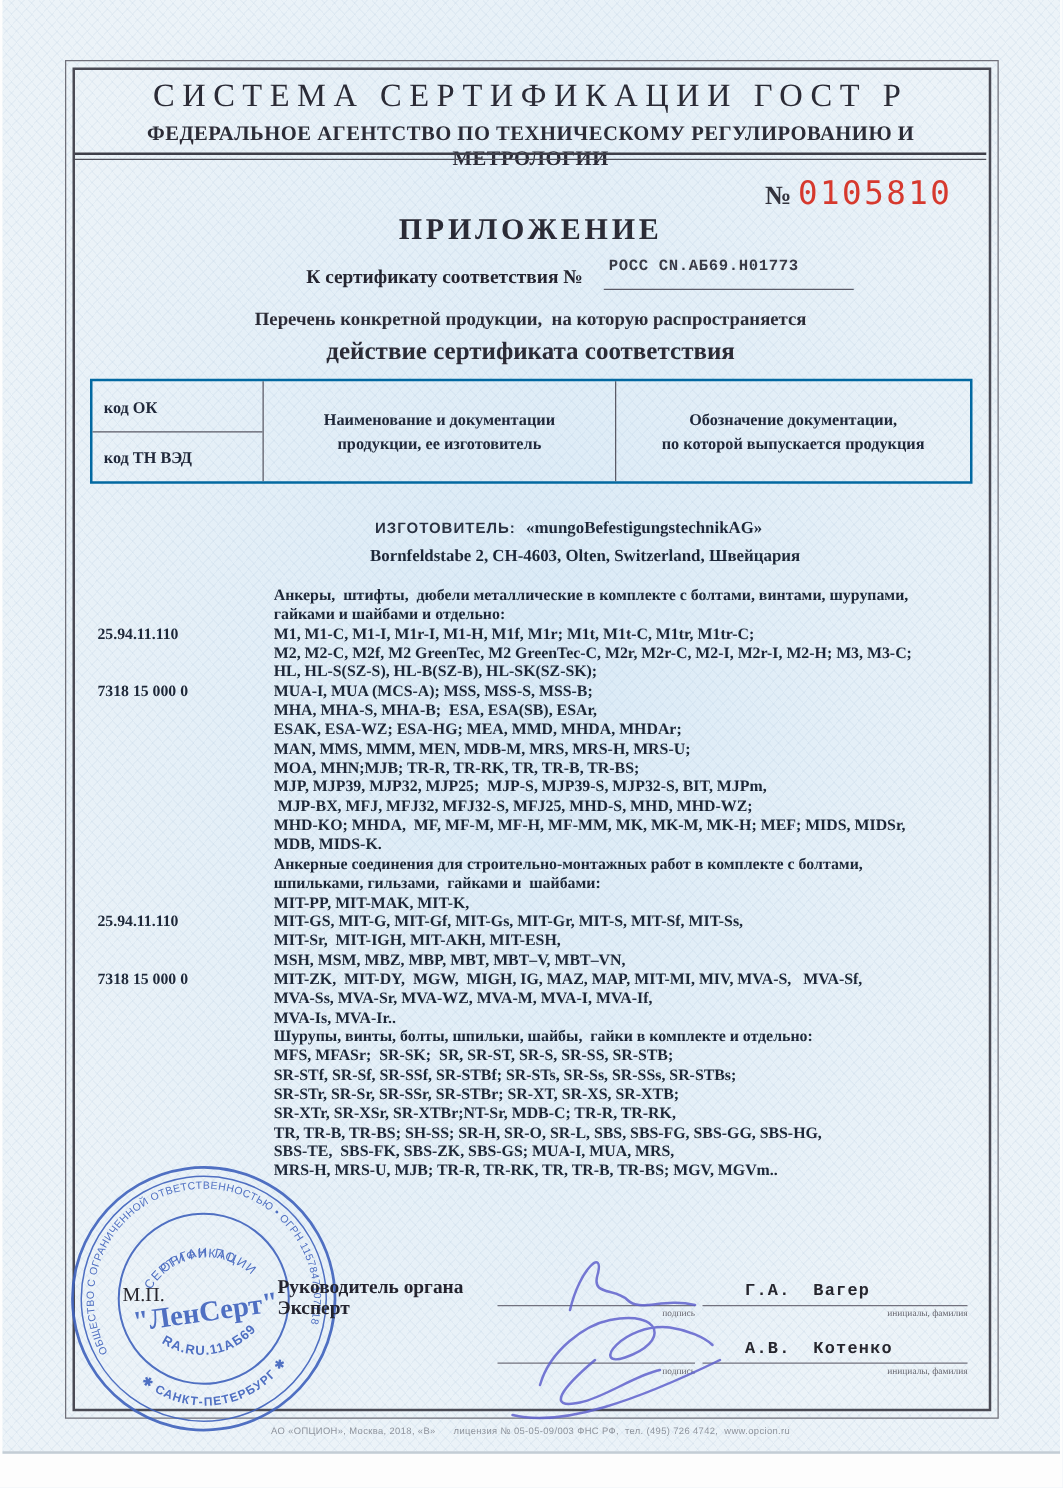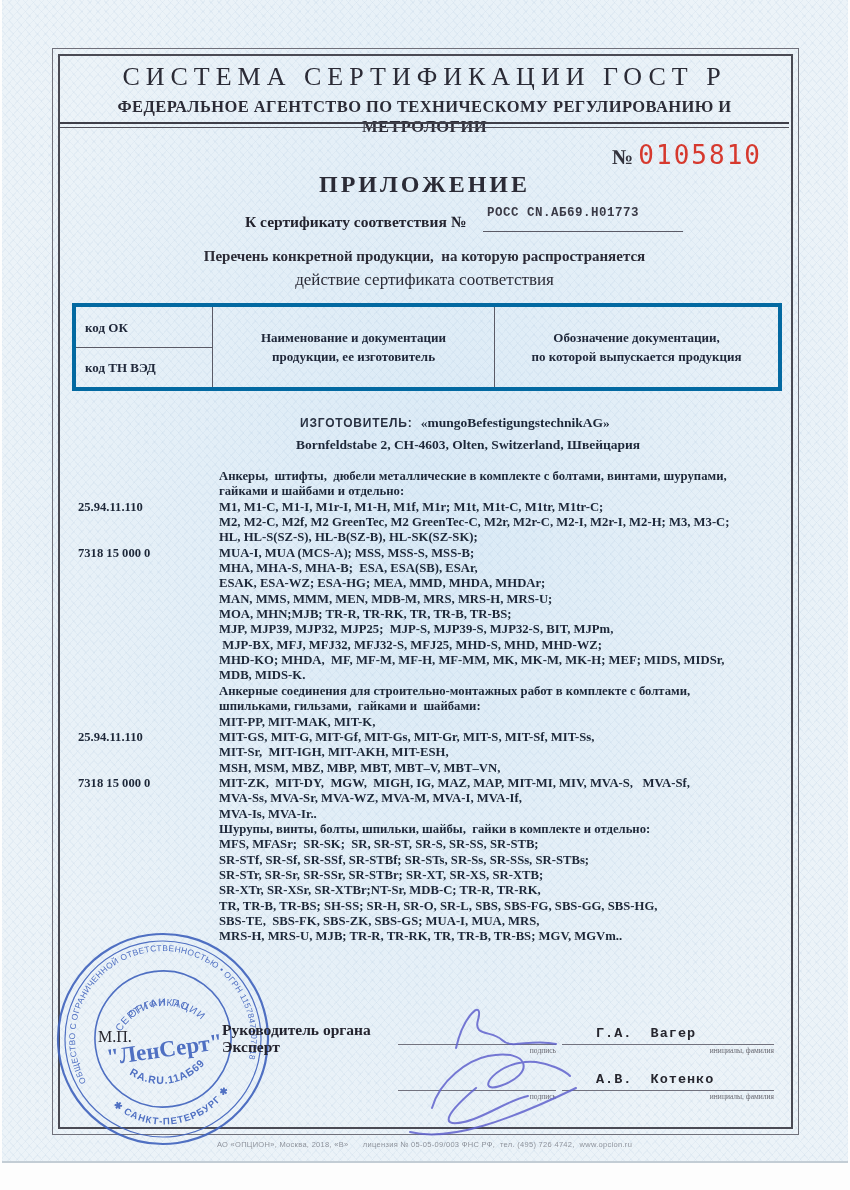--- a/index.html
+++ b/index.html
@@ -21,22 +21,22 @@
   .title2{top:97px;font-size:16.5px;font-weight:bold;letter-spacing:.4px;}
   .doc-num{position:absolute;left:612px;top:140px;white-space:pre;}
   .num-label{font-size:21px;color:#33333d;font-weight:bold;}
   .num-value{font-family:"DejaVu Sans Mono",monospace;font-size:26px;color:#d6392e;letter-spacing:2px;}
   .doc-title{top:171px;font-size:24px;font-weight:bold;letter-spacing:3px;}
   .cert-ref-label{position:absolute;left:245px;top:213px;font-size:15.5px;font-weight:bold;color:#23232e;}
   .cert-ref-value{position:absolute;left:487px;top:206px;font-family:"Liberation Mono",monospace;
      font-size:12.5px;font-weight:bold;color:#3a3a46;letter-spacing:.5px;white-space:pre;}
   .cert-ref-line{position:absolute;left:483px;top:231px;width:200px;border-top:1px solid #5a5a66;}
   .subtitle1{top:248px;font-size:15px;font-weight:bold;white-space:pre;}
-  .subtitle2{top:270px;font-size:17px;font-weight:normal;}
-  .ptable{position:absolute;left:72px;top:303px;width:702px;height:80px;border:4px solid #0369a1;}
+  .subtitle2{top:270px;font-size:20px;font-weight:bold;}
+  .ptable{position:absolute;left:72px;top:303px;width:702px;height:80px;border:2px solid #0369a1;}
   .pt-div1{position:absolute;left:136px;top:0;bottom:0;border-left:1px solid #5a5a66;}
   .pt-div2{position:absolute;left:418px;top:0;bottom:0;border-left:1px solid #5a5a66;}
   .pt-split{position:absolute;left:0;top:40px;width:136px;border-top:1px solid #5a5a66;}
   .pt-cell-l{position:absolute;left:9px;font-size:13px;font-weight:bold;color:#20283a;}
   .pt-c1a{top:13px;} .pt-c1b{top:53px;}
   .pt-col{position:absolute;top:0;height:100%;display:flex;flex-direction:column;justify-content:center;
      align-items:center;font-size:13px;font-weight:bold;line-height:19px;text-align:center;color:#20283a;}
   .pt-c2{left:137px;width:281px;} .pt-c3{left:419px;width:283px;}
   .mfr1{position:absolute;left:300px;top:413px;white-space:pre;}
   .mfr-label{font-family:"Liberation Sans",sans-serif;font-size:12px;font-weight:bold;

